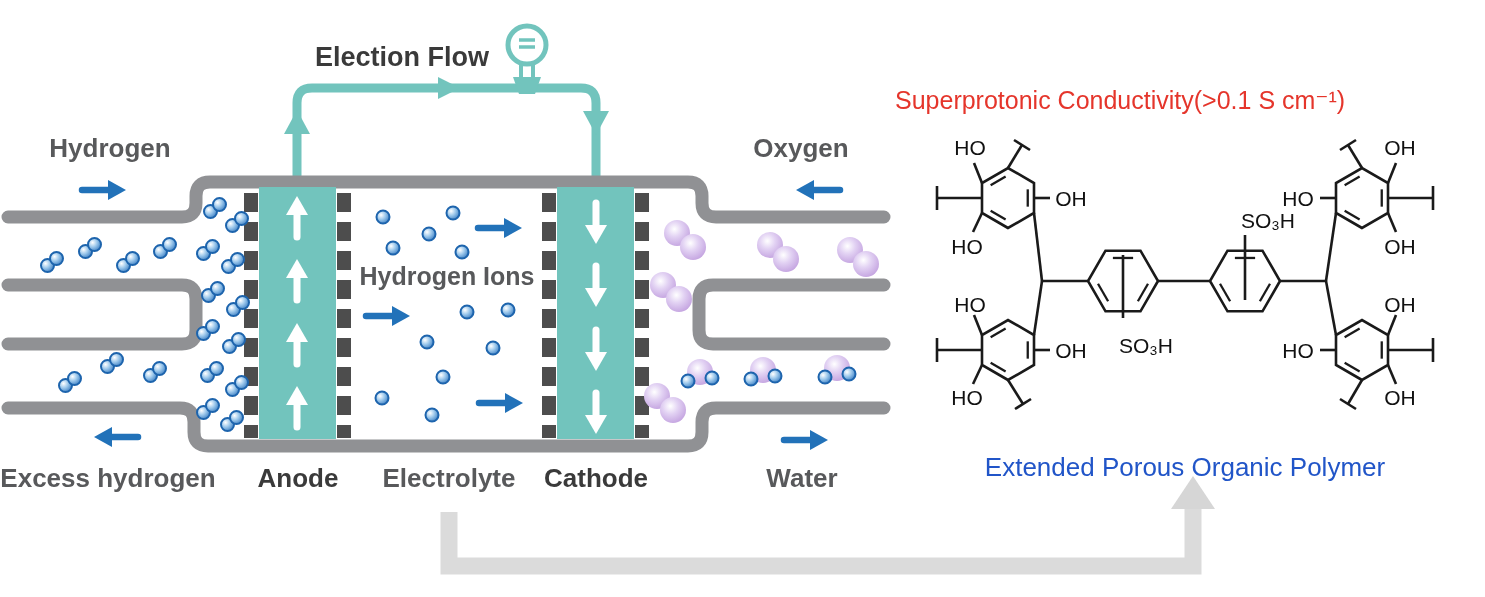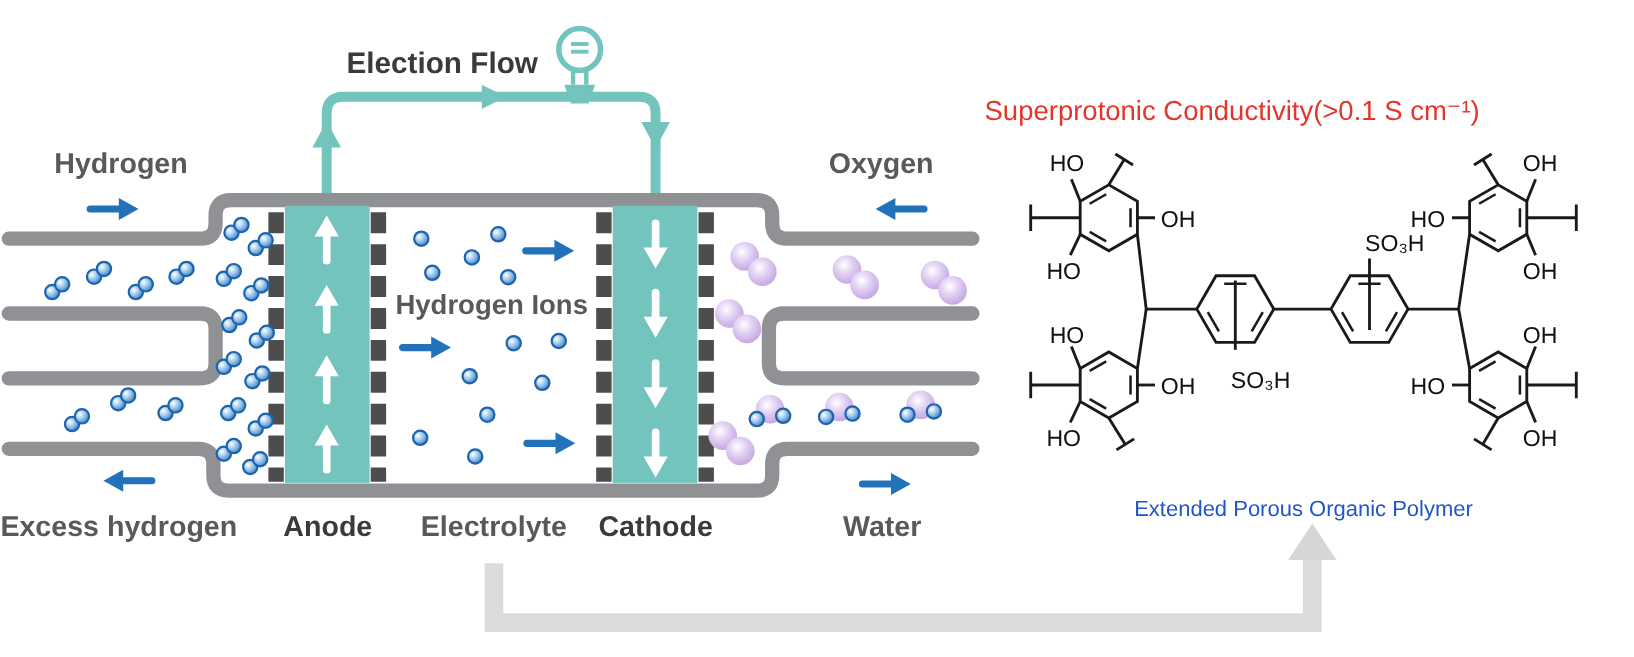--- a/index.html
+++ b/index.html
@@ -5,21 +5,21 @@
   html,body{margin:0;padding:0;background:#fff;}
   #canvas{position:relative;width:1485px;height:597px;background:#fff;overflow:hidden;
           font-family:"Liberation Sans","DejaVu Sans",sans-serif;padding-left:12px;}
   svg{position:absolute;display:block;}
   #fuelcell{left:0;top:0;}
   #connector{left:430px;top:468px;}
   #chem{left:895px;top:130px;}
   .panel-title{position:absolute;left:895px;top:86px;width:580px;text-align:left;
                font-size:25px;color:#e5352b;letter-spacing:0;}
   .panel-caption{position:absolute;left:895px;top:452px;width:580px;text-align:center;
-               font-size:20px;color:#2155c8;}
+               font-size:26px;color:#2155c8;}
   text{font-family:"Liberation Sans","DejaVu Sans",sans-serif;}
   .lbl{fill:#58595b;font-size:26px;font-weight:600;}
   .lbl-dark{fill:#3a3a3a;font-size:26px;font-weight:700;}
   .ions-lbl{fill:#58595b;font-size:25px;font-weight:600;}
   .eflow{fill:#3a3a3a;font-size:27px;font-weight:700;}
   .chemtxt{fill:#111;font-size:21px;}
 </style>
 </head>
 <body>
 

